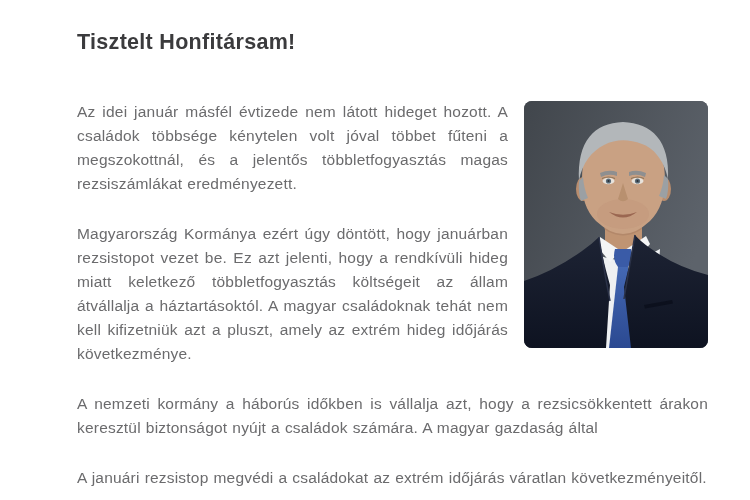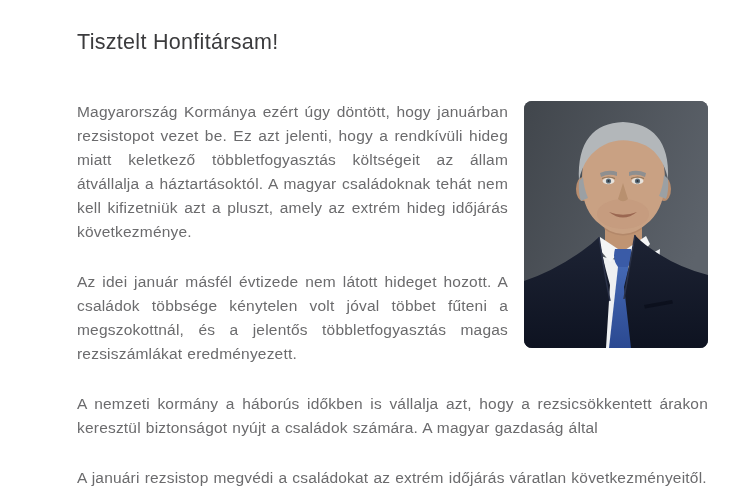--- a/index.html
+++ b/index.html
@@ -10,21 +10,21 @@
     overflow:hidden;
     font-family:"Liberation Sans", sans-serif;
   }
   .content{
     padding:28px 42px 0 77px;
   }
   h1.letter-title{
     margin:0 0 44px 0;
     font-size:21.5px;
     line-height:28px;
-    font-weight:400;
+    font-weight:700;
     letter-spacing:.3px;
     color:#3b3b3d;
   }
   .portrait{
     float:right;
     width:184px;height:247px;
     margin:1px 0 0 16px;
     border-radius:8px;
     overflow:hidden;
     background:#4a5057;
@@ -105,19 +105,19 @@
         <circle cx="113.5" cy="80" r="2.6" fill="#5a6b78"></circle>
         <circle cx="113.5" cy="80" r="1.1" fill="#2a2f35"></circle>
         <path d="M107,77.5 Q113.5,74.5 120,77.5" stroke="#8a7257" stroke-width="1.2" fill="none"></path>
 
         <path d="M99,82 Q96,92 94,98 Q99,102.5 104,98 Q102,92 99,82 Z" fill="#b8906f"></path>
 
         <path d="M85,111 Q99,116.5 113,111 Q99,122 85,111 Z" fill="#96624c" opacity="0.9"></path>
       </svg>
     </div>
 
+    <p class="body-par">Az idei január másfél évtizede nem látott hideget hozott. A családok többsége kénytelen volt jóval többet fűteni a megszokottnál, és a jelentős többletfogyasztás magas rezsiszámlákat eredményezett.</p>
     <p class="body-par">Magyarország Kormánya ezért úgy döntött, hogy januárban rezsistopot vezet be. Ez azt jelenti, hogy a rendkívüli hideg miatt keletkező többletfogyasztás költségeit az állam átvállalja a háztartásoktól. A magyar családoknak tehát nem kell kifizetniük azt a pluszt, amely az extrém hideg időjárás következménye.</p>
-    <p class="body-par">Az idei január másfél évtizede nem látott hideget hozott. A családok többsége kénytelen volt jóval többet fűteni a megszokottnál, és a jelentős többletfogyasztás magas rezsiszámlákat eredményezett.</p>
     <p class="body-par">A nemzeti kormány a háborús időkben is vállalja azt, hogy a rezsicsökkentett árakon keresztül biztonságot nyújt a családok számára. A magyar gazdaság által</p>
     <p class="body-par">A januári rezsistop megvédi a családokat az extrém időjárás váratlan következményeitől.</p>
 
   </div>
 </div>
 
 </body></html>

